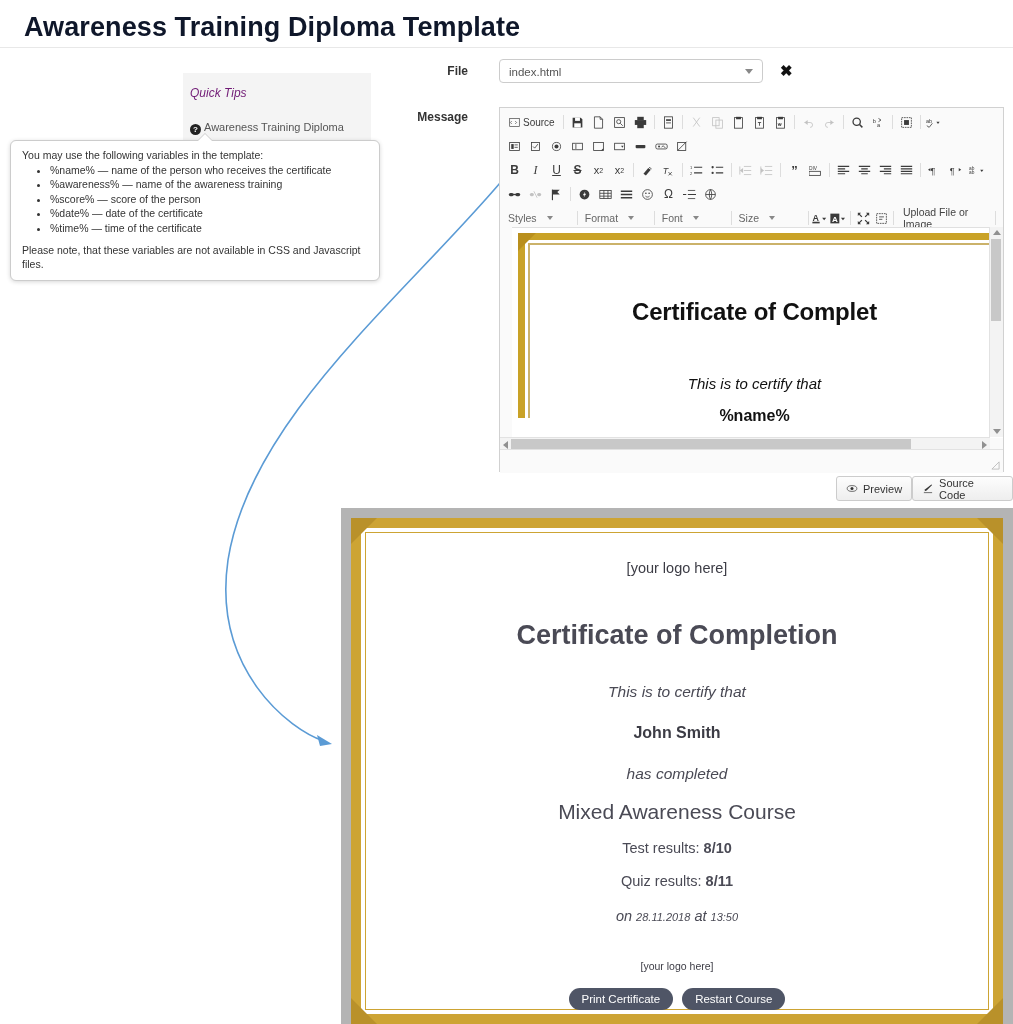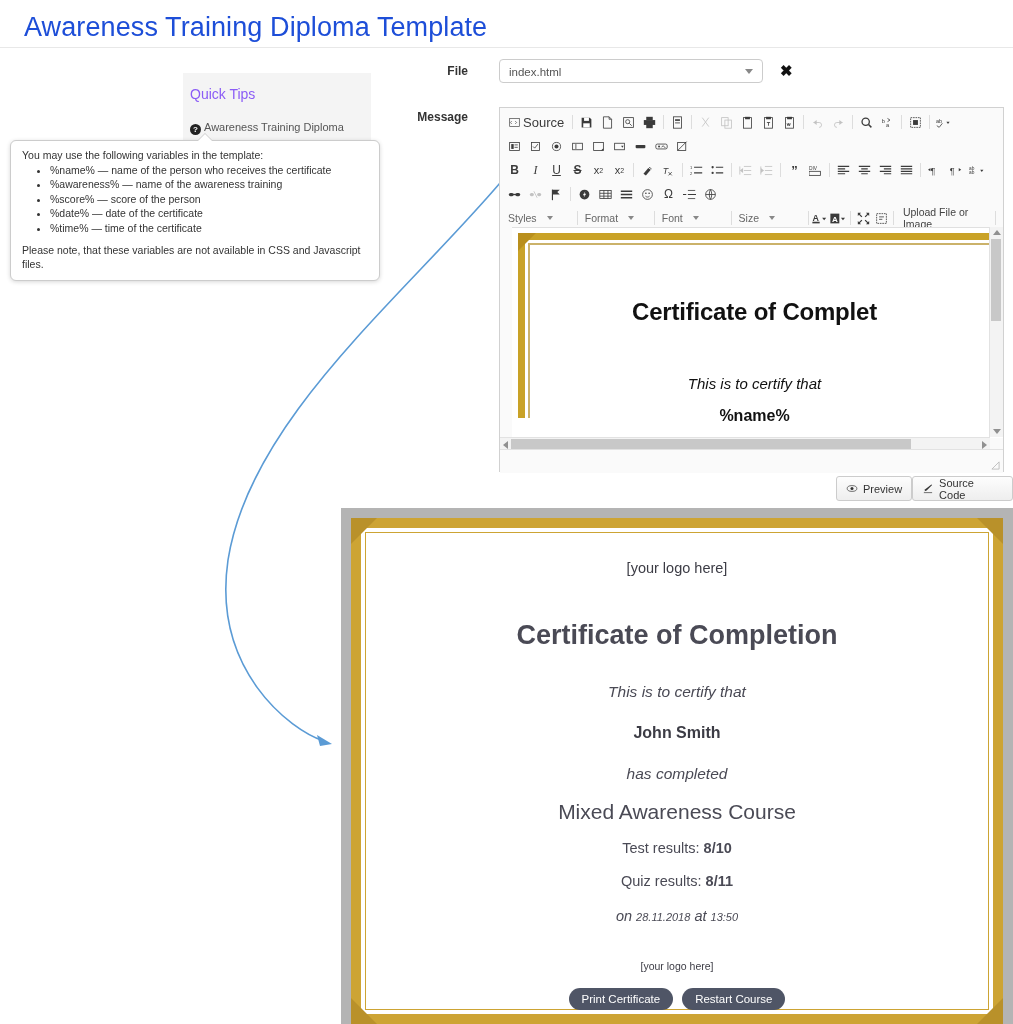--- a/index.html
+++ b/index.html
@@ -6,35 +6,35 @@
   body{
     width:1013px;height:1024px;position:relative;overflow:hidden;
     background:#ffffff;
     font-family:"Liberation Sans", sans-serif;
     color:#333;
   }
 
   
   .page-title{
     position:absolute;left:24px;top:12px;
-    font-size:27px;font-weight:400;color:#1d4ed8;
+    font-size:27px;font-weight:700;color:#0f172a;
     letter-spacing:.1px;
   }
   .title-rule{
     position:absolute;left:0;top:47px;width:1013px;height:1px;
     background:#e8e8e8;
   }
 
   
   .quick-tips{
     position:absolute;left:183px;top:73px;width:188px;height:76px;
     background:#f4f4f4;
   }
   .quick-tips-title{
-    position:absolute;left:7px;top:13px;font-size:14px;color:#8b5cf6;font-weight:400;
+    position:absolute;left:7px;top:13px;font-size:12px;color:#701a75;font-weight:400;font-style:italic;
   }
   .quick-tips-item{
     position:absolute;left:7px;top:47px;width:175px;
     font-size:11px;color:#555;line-height:14px;
   }
   .tip-icon{
     display:inline-block;width:11px;height:11px;border-radius:50%;
     background:#222;color:#fff;font-size:8px;line-height:11px;
     text-align:center;vertical-align:-1px;margin-right:3px;font-weight:bold;
   }
@@ -88,21 +88,21 @@
   }
   .tb-row{
     display:flex;align-items:center;height:24px;padding:0 4px;gap:0px;
     border:none;
   }
   .tb-row.first{padding-top:2px;}
   .tb{
     width:21px;height:20px;display:inline-flex;align-items:center;justify-content:center;
     font-size:11px;color:#3b3b3b;cursor:pointer;user-select:none;
   }
-  .tb.wide{width:auto;padding:0 5px;font-size:13px;color:#3b3b3b;gap:3px;}
+  .tb.wide{width:auto;padding:0 5px;font-size:10px;color:#3b3b3b;gap:3px;}
   .tb.dim{color:#c2c2c2;}
   .tb svg{display:block;}
   .sep{width:1px;height:14px;background:#ddd;margin:0 3px;}
   .tb-combo{
     height:18px;border:none;display:flex;align-items:center;
     font-size:10.5px;color:#666;padding:0 4px;min-width:62px;justify-content:flex-start;
     cursor:pointer;
   }
   .tb-combo .cv{padding-right:10px;}
   .tb-combo .cc{

